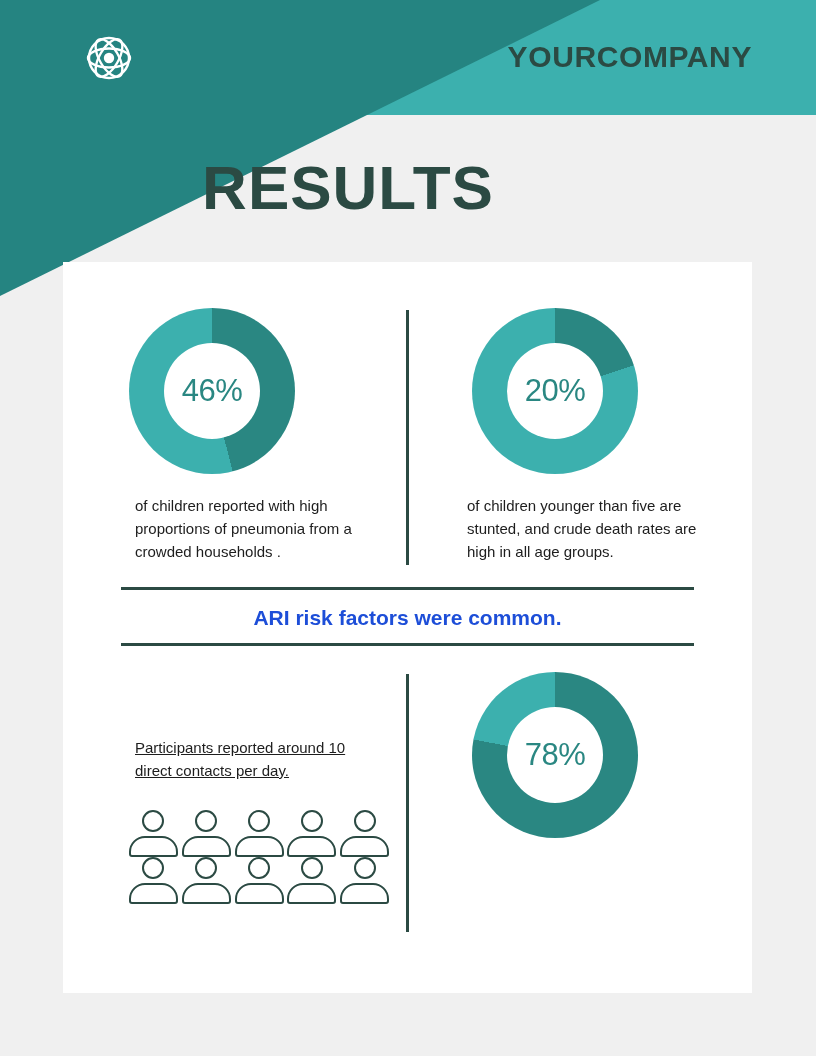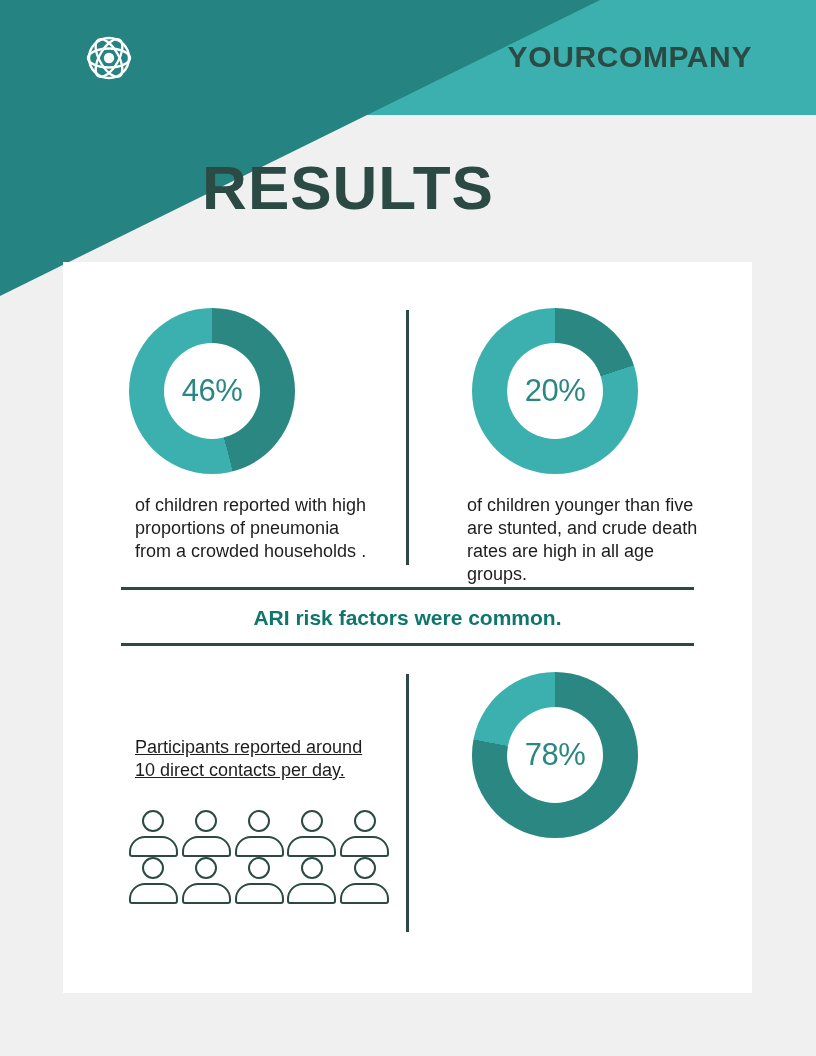--- a/index.html
+++ b/index.html
@@ -150,21 +150,21 @@
     font-family: "Liberation Sans", sans-serif;
     letter-spacing: -0.5px;
   }
 
   .donut-1 { position: absolute; left: 66px; top: 42px; }
   .donut-2 { position: absolute; left: 63px; top: 42px; }
   .donut-3 { position: absolute; left: 63px; top: 10px; }
 
   
   .body-text {
-    font-size: 18px;
+    font-size: 15px;
     line-height: 23px;
     color: #1d1d1d;
     font-family: "Liberation Sans", sans-serif;
   }
   .text-1 { position: absolute; left: 72px; top: 228px; width: 240px; }
   .text-2 { position: absolute; left: 58px; top: 228px; width: 240px; }
   .text-3 { position: absolute; left: 72px; top: 74px; width: 240px; text-decoration: underline; }
   .text-4 { position: absolute; left: 58px; top: 190px; width: 240px; }
 
   
@@ -177,21 +177,21 @@
   }
   .banner-rule {
     width: 100%;
     height: 3px;
     background: #2b4a43;
   }
   .banner-text {
     text-align: center;
     font-size: 21px;
     font-weight: bold;
-    color: #0f766e;
+    color: #1d4ed8;
     padding: 16px 0 13px 0;
     font-family: "Liberation Sans", sans-serif;
   }
 
   
   .people-grid {
     position: absolute;
     left: 66px;
     top: 148px;
     width: 260px;

